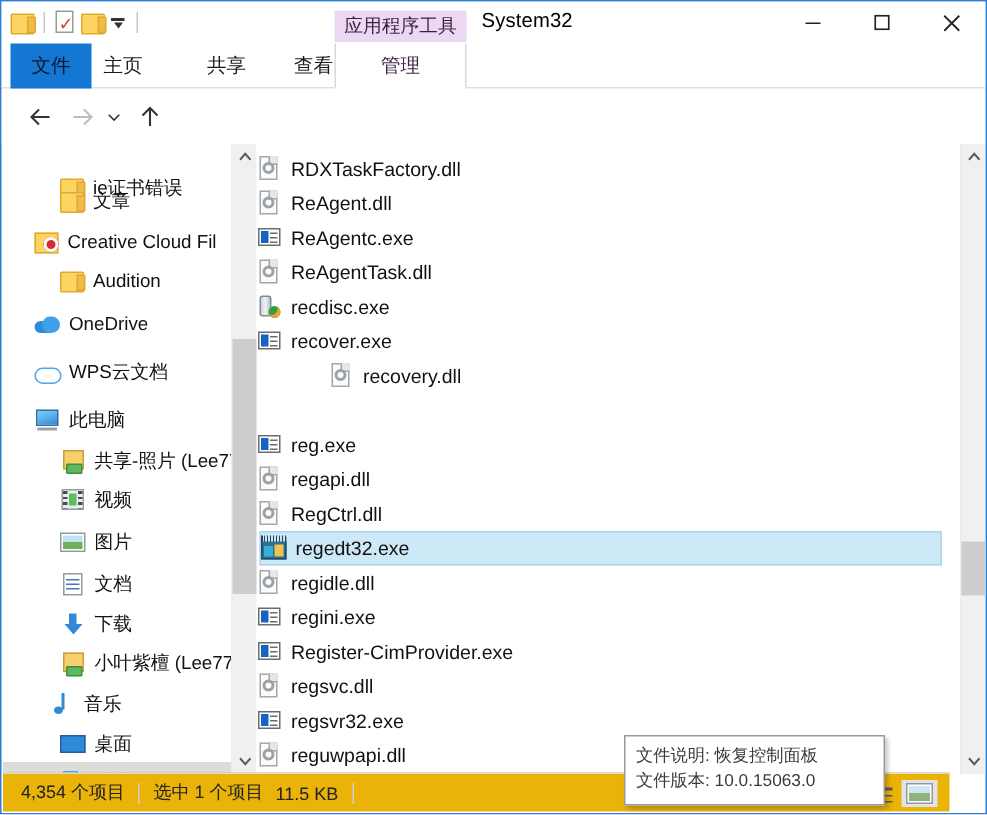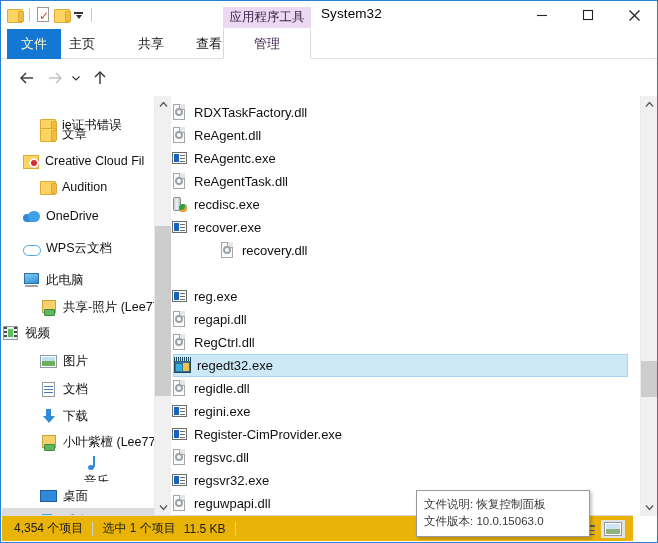--- a/index.html
+++ b/index.html
@@ -97,21 +97,21 @@
     position: absolute; left: 0; top: 28px; width: 656px; height: 30px;
     background: #ffffff;
     border-bottom: 1px solid #dfdfdf;
   }
   .tab {
     position: absolute; top: 0; height: 30px;
     display: flex; align-items: center; justify-content: center;
     font-size: 13px; color: #1a1a1a;
   }
   .tab.file {
-    left: 6px; width: 54px; background: #1477d3; color: #fef9c3;
+    left: 6px; width: 54px; background: #1477d3; color: #0f172a;
   }
   .tab.ctx {
     background: #ffffff;
     border-left: 1px solid #ddd6e2; border-right: 1px solid #ddd6e2;
     border-bottom: 1px solid #ffffff;
     color: #3a1f47;
   }
   .ribbon-right {
     position: absolute; right: 4px; top: 28px; height: 30px;
     display: flex; align-items: center; gap: 8px;
@@ -595,21 +595,21 @@
               <span class="base"></span>
             </span>
           <span class="nlabel" style="margin-left:6px;">此电脑</span>
         </div>
 
         <div class="navitem" style="top:198px;padding-left:38px;">
           <span class="s-share"></span>
           <span class="nlabel" style="margin-left:6px;">共享-照片 (Lee77</span>
         </div>
 
-        <div class="navitem" style="top:224px;">
+        <div class="navitem" style="top:224px;padding-left:38px;">
           <span class="s-video">
               <span class="f"></span>
               <span class="strip-l"></span>
               <span class="strip-r"></span>
               <span class="mid"></span>
             </span>
           <span class="nlabel" style="margin-left:6px;">视频</span>
         </div>
 
         <div class="navitem" style="top:252px;padding-left:38px;">
@@ -633,21 +633,21 @@
         <div class="navitem" style="top:307px;padding-left:38px;">
           <span class="s-dl"></span>
           <span class="nlabel" style="margin-left:6px;">下载</span>
         </div>
 
         <div class="navitem" style="top:333px;padding-left:38px;">
           <span class="s-share"></span>
           <span class="nlabel" style="margin-left:6px;">小叶紫檀 (Lee77</span>
         </div>
 
-        <div class="navitem" style="top:360px;padding-left:31px;flex-direction:column;">
+        <div class="navitem" style="top:360px;padding-left:31px;">
           <span class="s-music"></span>
           <span class="nlabel" style="margin-left:6px;">音乐</span>
         </div>
 
         <div class="navitem" style="top:387px;padding-left:38px;">
           <span class="s-desk">
               <span class="scr"></span>
             </span>
           <span class="nlabel" style="margin-left:6px;">桌面</span>
         </div>

